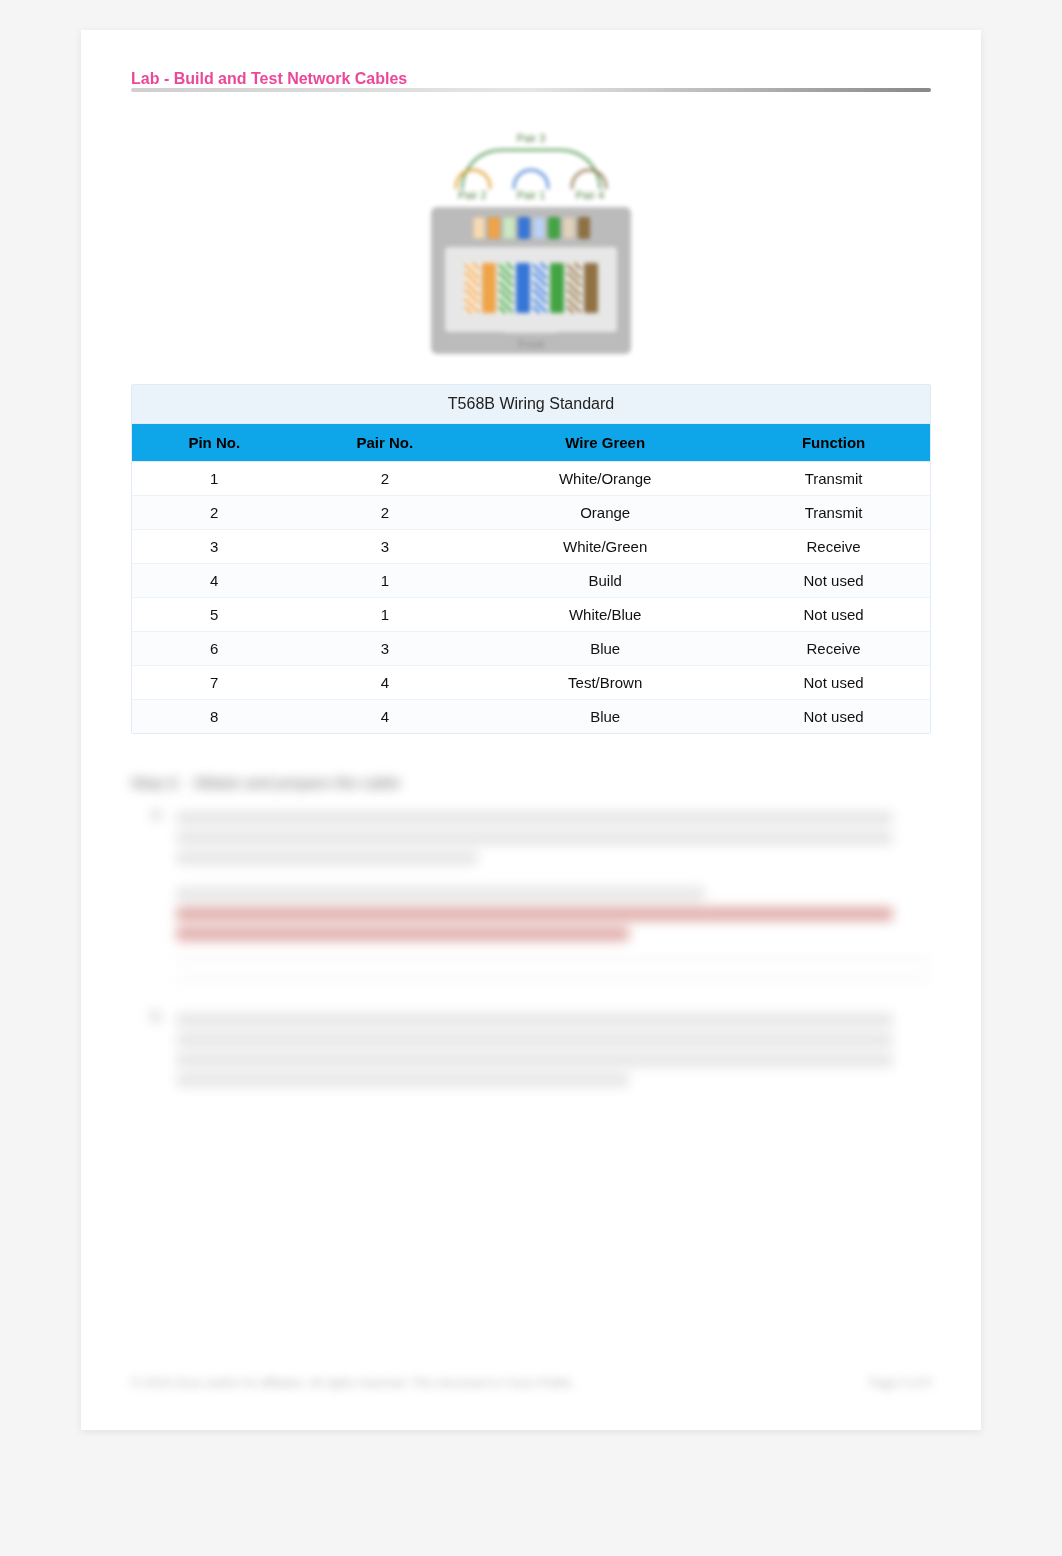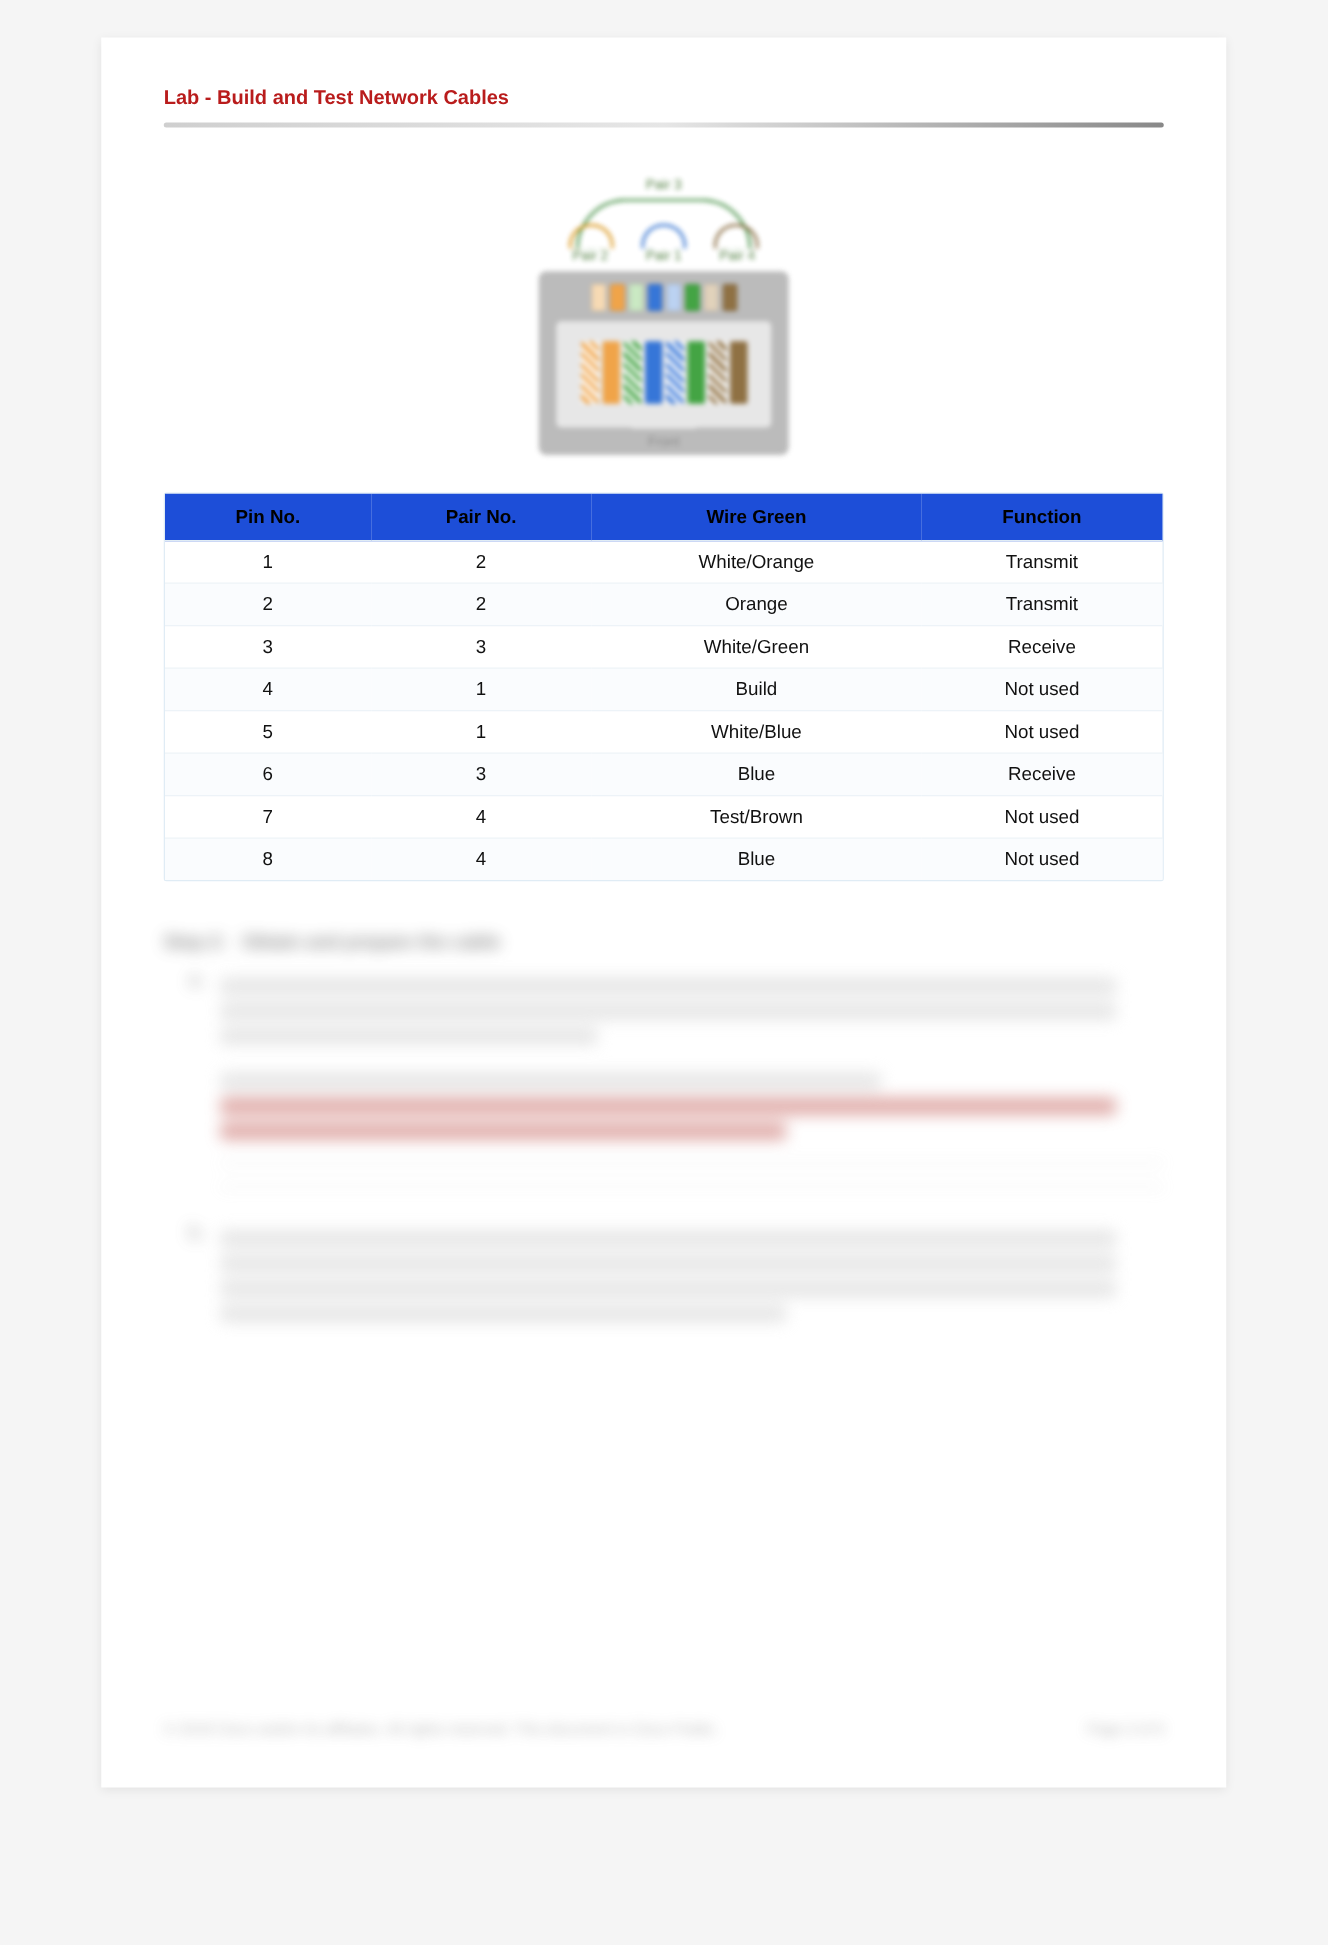--- a/index.html
+++ b/index.html
@@ -15,22 +15,21 @@
       width: 900px;
       margin: 0 auto;
       padding: 40px 50px 60px 50px;
       min-height: 1400px;
       box-shadow: 0 2px 8px rgba(0,0,0,0.08);
       position: relative;
     }
     .doc-title {
       font-weight: bold;
       font-size: 16px;
-      color: #b91c1c;
-      padding-bottom: 10px;
+      color: #ec4899;
     }
     .hr-gradient {
       height: 4px;
       background: linear-gradient(to right, #cfcfcf 0%, #e6e6e6 50%, #888 100%);
       margin-bottom: 40px;
       border-radius: 2px;
     }
     .diagram-wrap {
       display: flex;
       justify-content: center;
@@ -124,21 +123,21 @@
       padding: 10px 0;
       font-size: 16px;
       color: #222;
       border-bottom: 1px solid #e0ecf5;
     }
     table {
       width: 100%;
       border-collapse: collapse;
     }
     thead th {
-      background: #1d4ed8;
+      background: #0ea5e9;
       font-weight: bold;
       font-size: 15px;
       padding: 10px 8px;
       color: #000;
       border-bottom: 1px solid #e0ecf5;
     }
     tbody td {
       text-align: center;
       padding: 8px;
       font-size: 15px;
@@ -232,20 +231,21 @@
               <div class="wire" style="background: rgb(138, 106, 58);"></div>
             </div>
           <div class="jack-clip"></div>
         </div>
         <div class="front-label">Front</div>
       </div>
     </div>
   </div>
 
   <div class="table-wrap">
+    <div class="table-title">T568B Wiring Standard</div>
     <table>
       <thead>
         <tr>
           <th>Pin No.</th>
           <th>Pair No.</th>
           <th>Wire Green</th>
           <th>Function</th>
         </tr>
       </thead>
       <tbody id="table-body">

